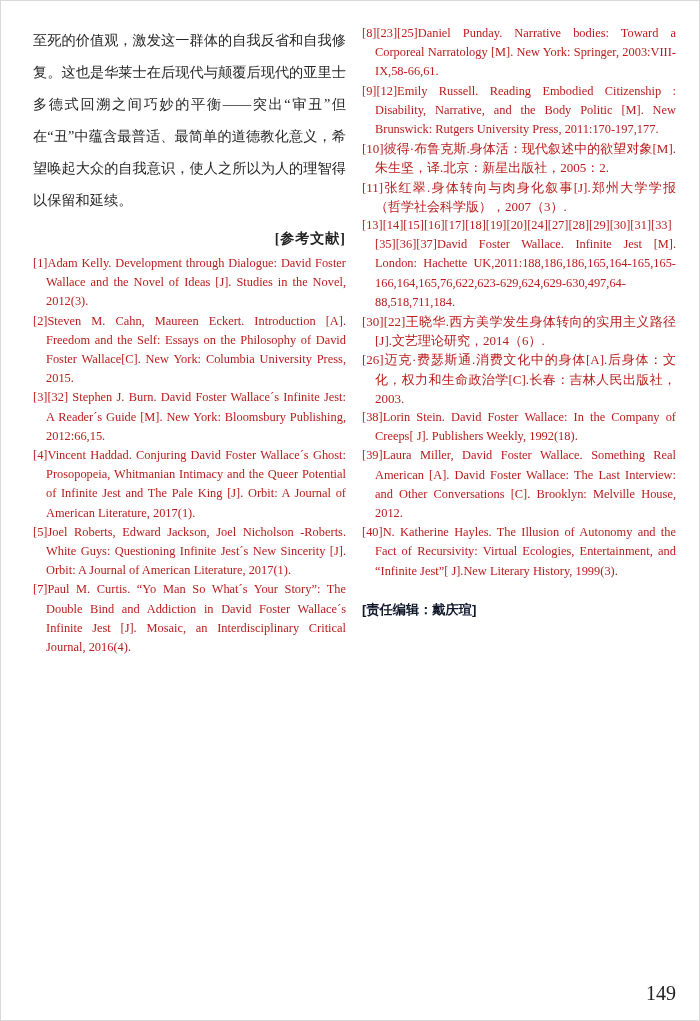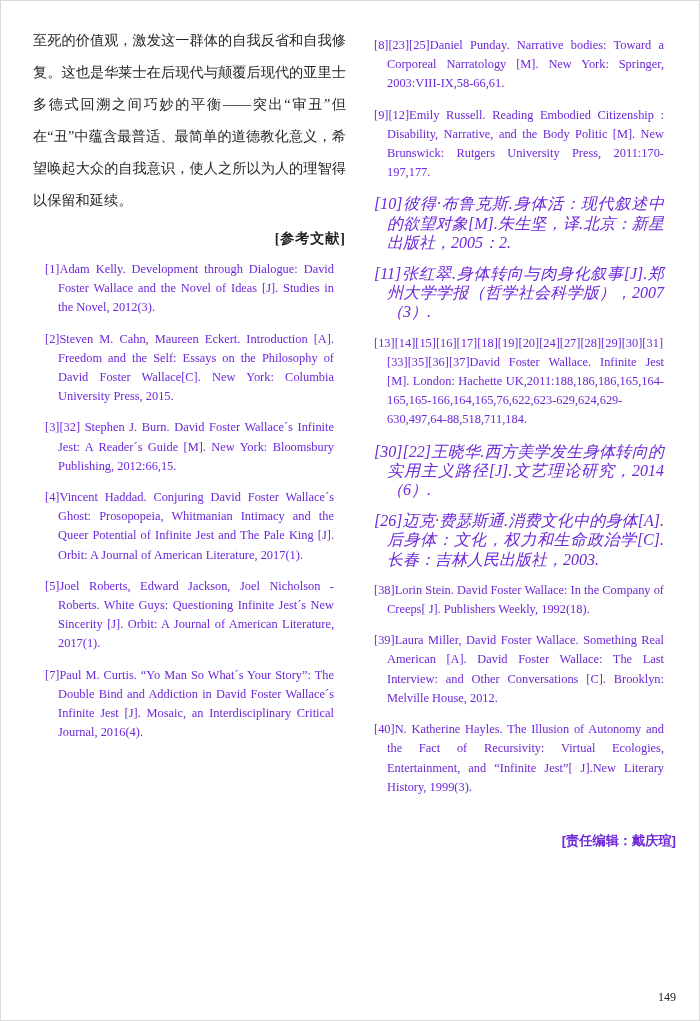--- a/index.html
+++ b/index.html
@@ -40,42 +40,40 @@
     font-weight: bold;
     text-align: right;
     letter-spacing: 1px;
     margin: 14px 0 6px 0;
     color: #222;
   }
   .ref {
     font-size: 12.4px;
     line-height: 19.2px;
     text-align: justify;
-    margin: 12px;
+    margin: 0;
     padding-left: 13px;
     text-indent: -13px;
-    color: #6d28d9;
+    color: #b91c1c;
   }
   .ref.zh {
-    font-style: italic;
-    font-size: 16px;
+    font-size: 13px;
   }
   .editor-note {
     font-family: "Liberation Sans", sans-serif;
     font-weight: bold;
     font-size: 13.2px;
-    text-align: right;
-    margin-top: 35px;
-    color: #6d28d9;
+    margin-top: 20px;
+    color: #0f172a;
   }
   .page-number {
     position: absolute;
     right: 24px;
     bottom: 16px;
-    font-size: 12px;
+    font-size: 20px;
     color: #222;
   }
 </style>
 </head>
 <body>
 
 <div class="page-border"></div>
 
 <div class="col col-left">
   <p class="intro">至死的价值观，激发这一群体的自我反省和自我修复。这也是华莱士在后现代与颠覆后现代的亚里士多德式回溯之间巧妙的平衡——突出“审丑”但在“丑”中蕴含最普适、最简单的道德教化意义，希望唤起大众的自我意识，使人之所以为人的理智得以保留和延续。</p>

